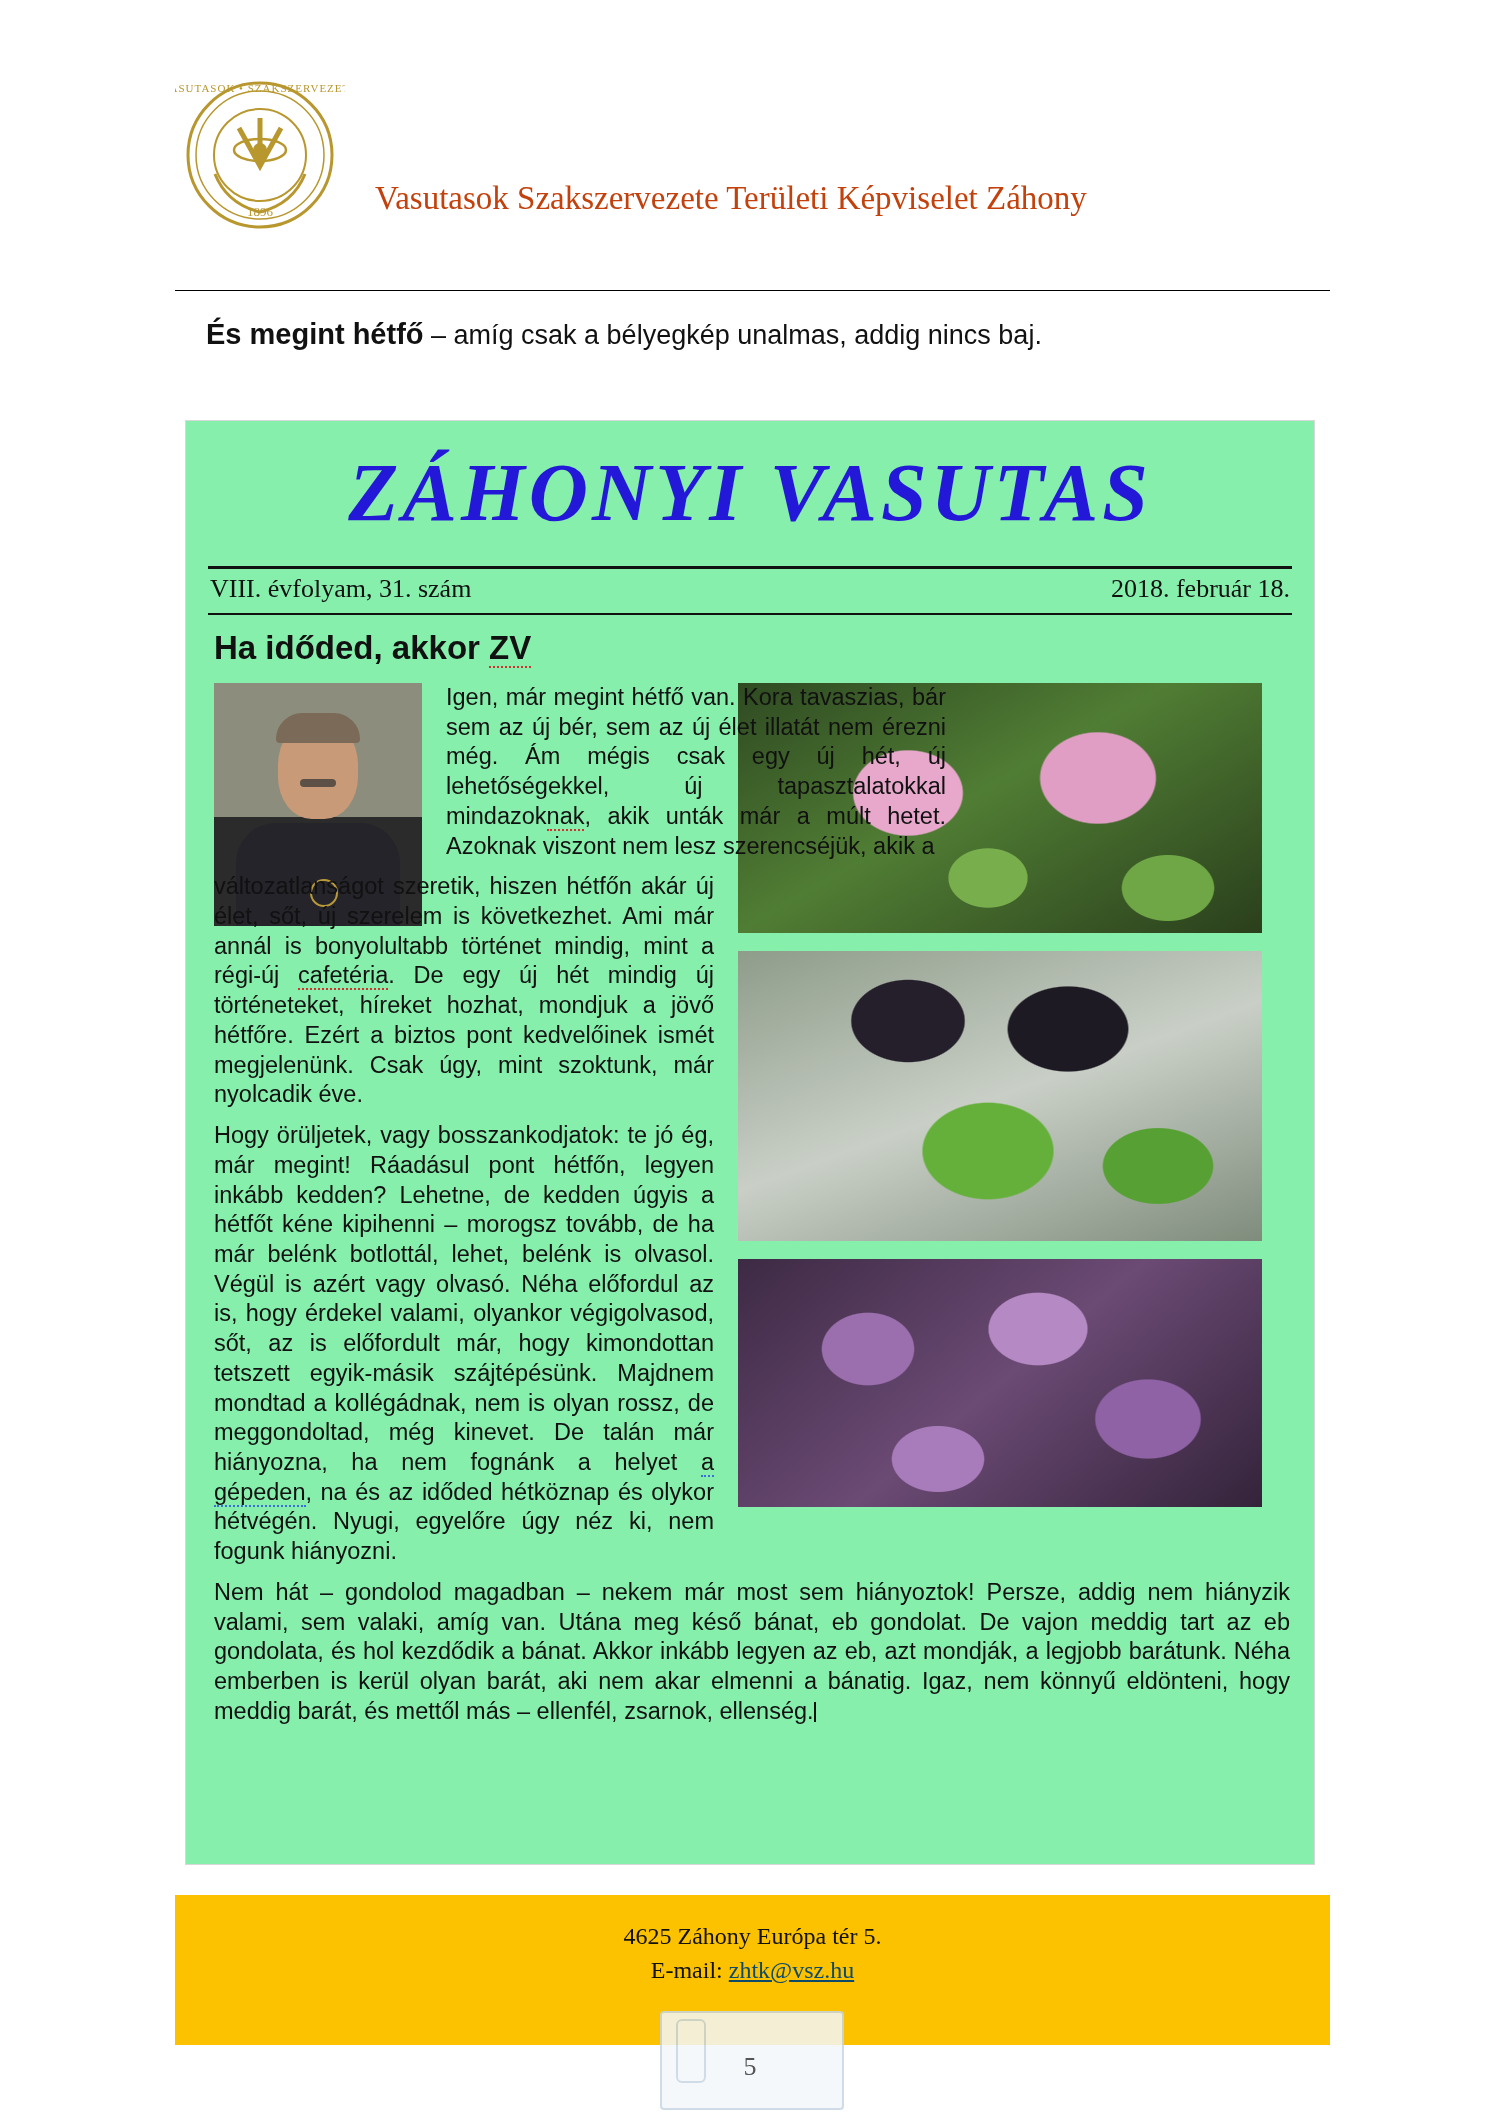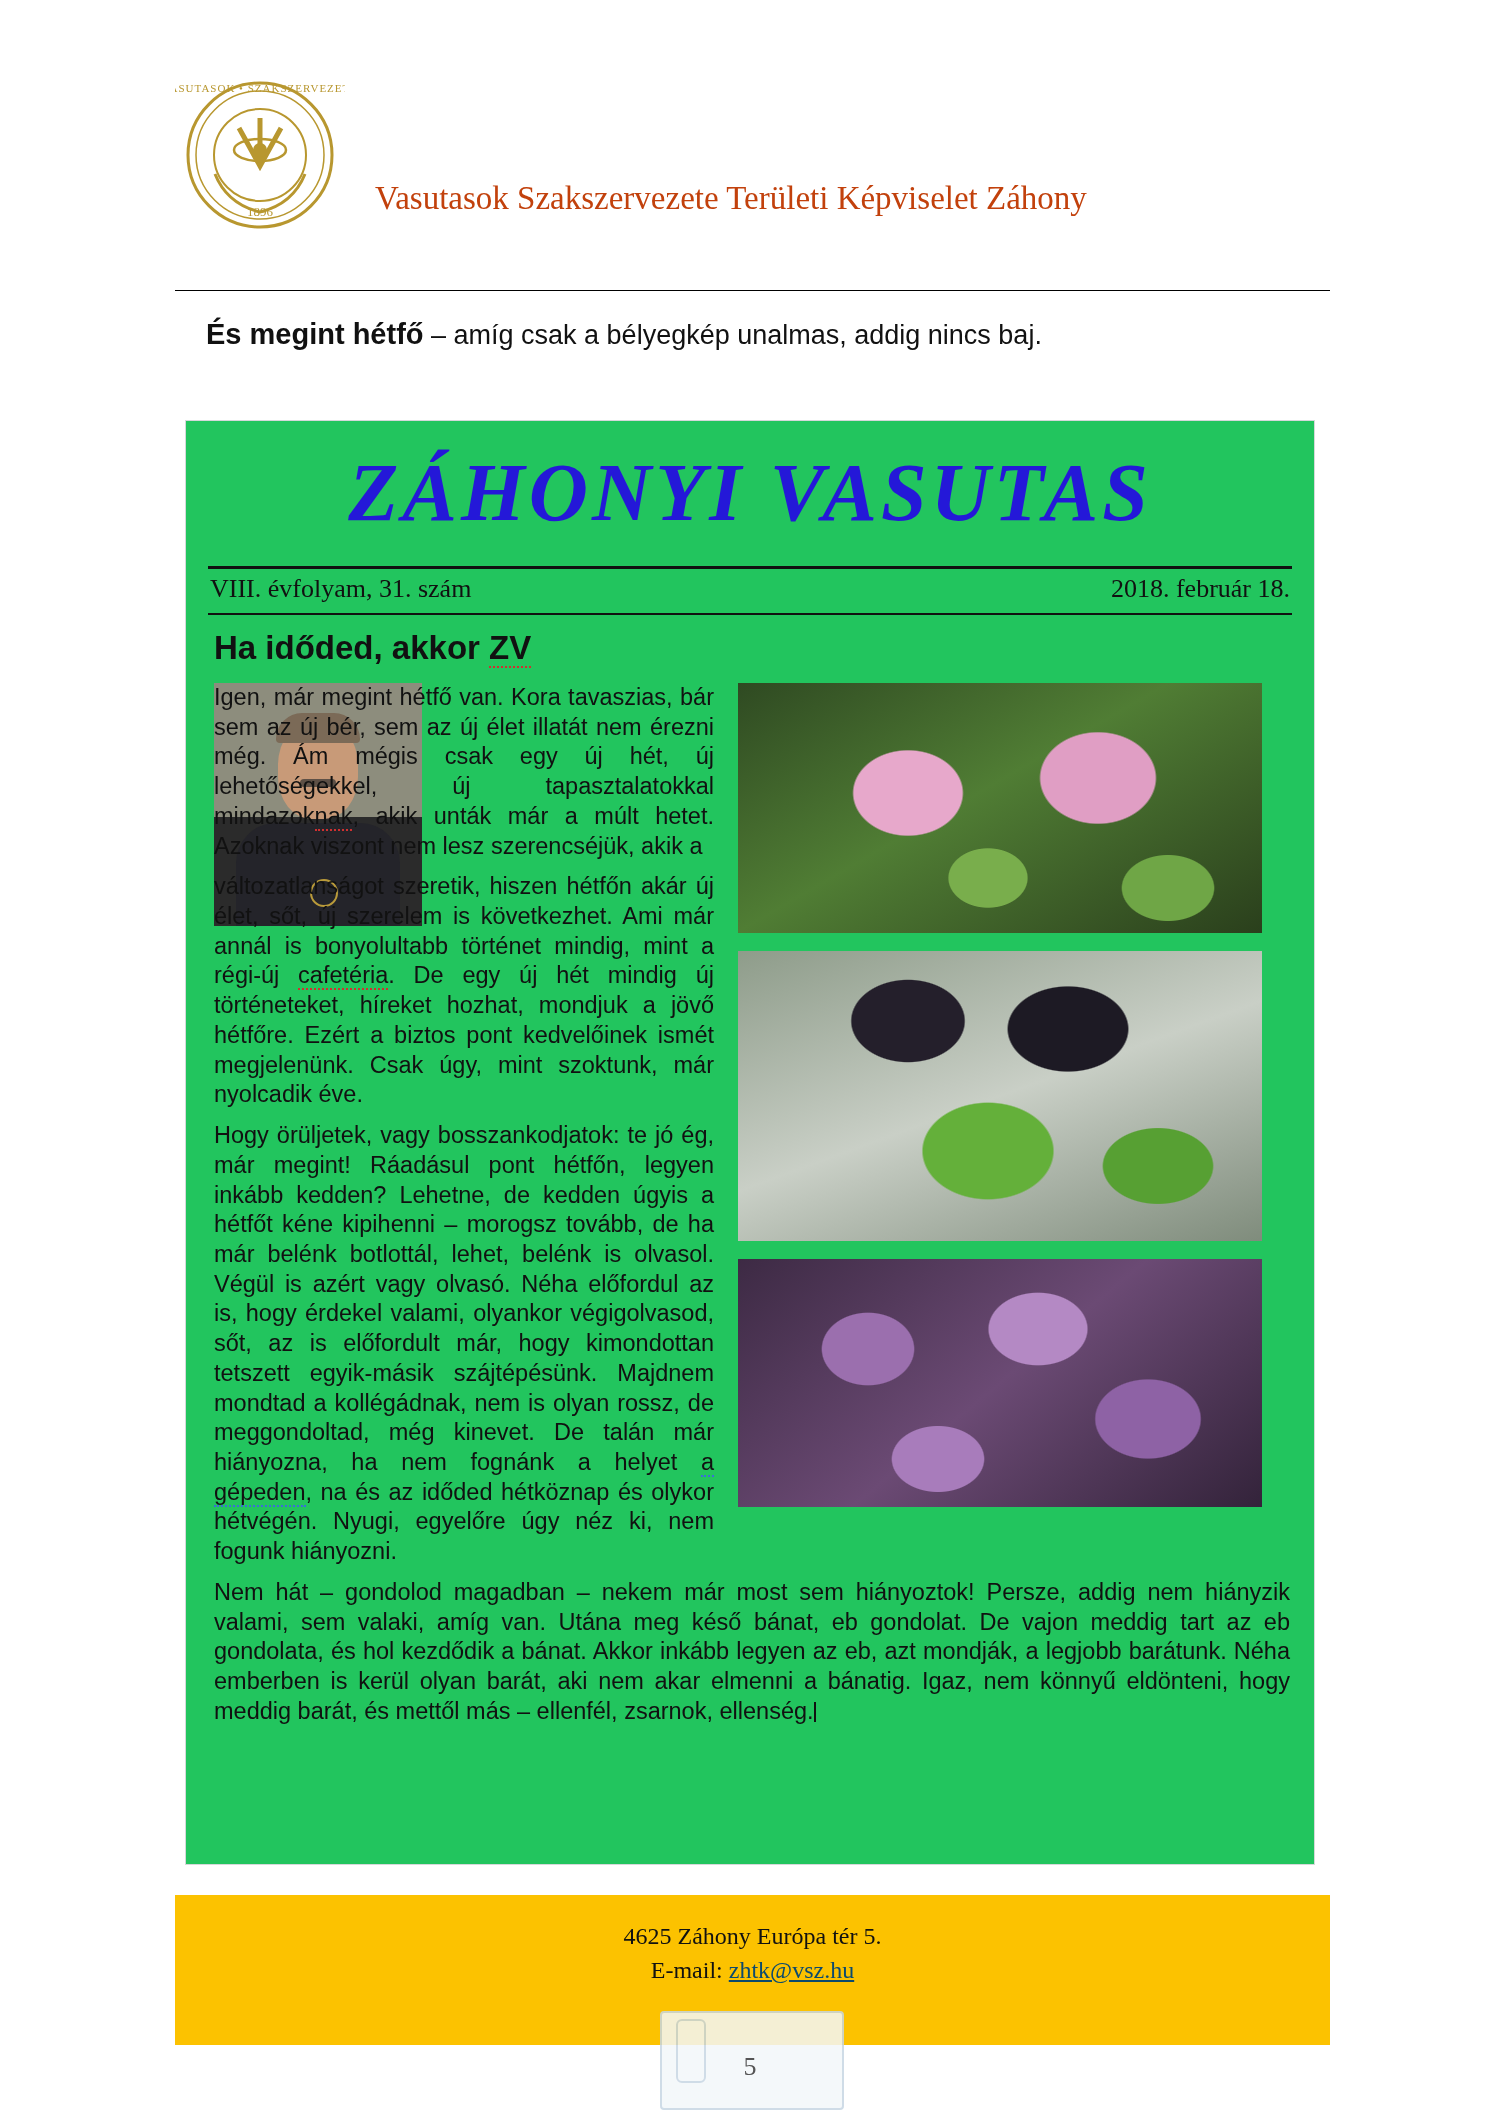--- a/index.html
+++ b/index.html
@@ -69,21 +69,21 @@
     font-weight: normal;
   }
 
   
   .news {
     position: absolute;
     left: 185px;
     top: 420px;
     width: 1130px;
     height: 1445px;
-    background: #22c55e;
+    background: #86efac;
     border: 1px solid #d6d8da;
     box-sizing: border-box;
   }
 
   .masthead {
     position: absolute;
     left: 0; top: 25px;
     width: 100%;
     text-align: center;
     font-family: "Liberation Serif", serif;
@@ -346,21 +346,21 @@
       <div class="stache"></div>
       <div class="logo-badge"></div>
     </div>
 
     <div class="photo photo-1"></div>
     <div class="photo photo-2"></div>
     <div class="photo photo-3"></div>
 
     <div class="body-col">
 
-      <p style="width:500px; ">
+      <p style="width:500px; margin-left:232px;">
         <span>Igen, már megint hétfő van. Kora tavaszias, bár sem az új bér, sem az új élet illatát nem érezni még. Ám mégis csak egy új hét, új lehetőségekkel, új tapasztalatokkal mindazok</span><span class="squiggle">nak</span><span>, akik unták már a múlt hetet. Azoknak viszont nem lesz szerencséjük, akik a</span>
       </p>
       <p style="width:500px; margin-left:232px; height:0; margin-bottom:0;"></p>
       <p style="width:500px; margin-left:0; margin-top:4px;">
         <span>változatlanságot szeretik, hiszen hétfőn akár új élet, sőt, új szerelem is következhet. Ami már annál is bonyolultabb történet mindig, mint a régi-új </span><span class="squiggle">cafetéria</span><span>. De egy új hét mindig új történeteket, híreket hozhat, mondjuk a jövő hétfőre. Ezért a biztos pont kedvelőinek ismét megjelenünk. Csak úgy, mint szoktunk, már nyolcadik éve.</span>
       </p>
 
       <p style="width:500px;">
         <span>Hogy örüljetek, vagy bosszankodjatok: te jó ég, már megint! Ráadásul pont hétfőn, legyen inkább kedden? Lehetne, de kedden úgyis a hétfőt kéne kipihenni – morogsz tovább, de ha már belénk botlottál, lehet, belénk is olvasol. Végül is azért vagy olvasó. Néha előfordul az is, hogy érdekel valami, olyankor végigolvasod, sőt, az is előfordult már, hogy kimondottan tetszett egyik-másik szájtépésünk. Majdnem mondtad a kollégádnak, nem is olyan rossz, de meggondoltad, még kinevet. De talán már hiányozna, ha nem fognánk a helyet </span><span class="squiggle-blue">a gépeden</span><span>, na és az időded hétköznap és olykor hétvégén. Nyugi, egyelőre úgy néz ki, nem fogunk hiányozni.</span>
       </p>

